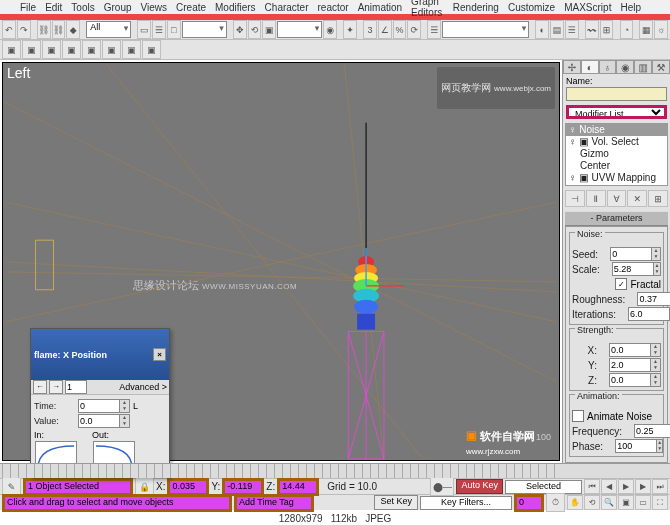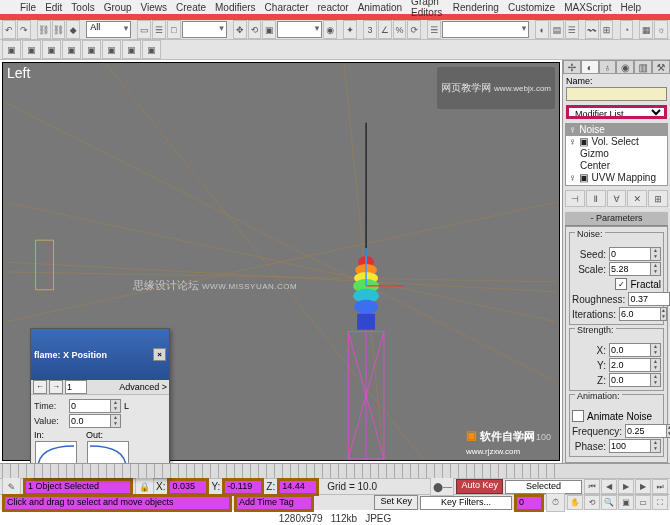--- a/index.html
+++ b/index.html
@@ -36,21 +36,21 @@
 .cp-row{padding:2px 3px}
 .cp-input{width:100%;height:14px;background:#f4eec3;border:1px solid #888;padding:0 2px;box-sizing:border-box}
 .cp-drop{width:100%;height:14px;background:#fff;border:3px solid #be185d;font-size:9px;padding:0 2px;box-sizing:border-box}
 .stack{margin:2px;border:1px solid #999;background:#fff;height:76px;overflow:hidden}
 .stack div{height:12px;padding:0 3px;line-height:12px;color:#222}
 .stack .lv1{padding-left:14px}
 .stack .sel{background:#9a9a9a;color:#fff}
 .rollhead{background:#b9b9b9;border-top:1px solid #ddd;border-bottom:1px solid #888;margin:2px 2px 0;height:13px;text-align:center;line-height:13px;font-size:9px;color:#222}
 .params{margin:0 2px;border:1px solid #999;background:#e2e2e2;padding:2px}
 .prow{display:flex;align-items:center;height:14px;margin:1px 0}
-.plab{flex:1;text-align:right;padding-right:3px;color:#222}
+.plab{flex:1;text-align:right;padding-right:12px;color:#222}
 .pval{width:38px;height:12px;background:#fff;border:1px solid #888;font-size:9px;padding:0 1px}
 .spin{width:9px;height:12px;border:1px solid #888;border-left:0;display:flex;flex-direction:column}
 .spin i{flex:1;background:#ddd;font-size:5px;text-align:center;line-height:5px;font-style:normal;color:#555}
 .chk{width:10px;height:10px;border:1px solid #777;background:#fff;margin-right:3px;display:inline-flex;align-items:center;justify-content:center;font-size:8px}
 .grp{border:1px solid #999;margin:3px 1px;padding:2px}
 .grp legend,.grp .lg{font-size:9px;background:#e2e2e2;padding:0 2px;position:relative;top:-7px;left:3px;color:#222}
 .sbtns{display:flex;gap:1px;margin:2px}
 .sbtns .tbtn{flex:1;height:15px}
 
 
@@ -348,21 +348,21 @@
         <span class="nb" style="margin-left:3px">L</span>
       </div>
     <div class="prow">
         <span class="plab" style="flex:0 0 32px;text-align:left">Value:</span>
         <input class="pval" value="0.0" style="">
         <span class="spin">
           <i>▲</i>
           <i>▼</i>
         </span>
       </div>
-    <div style="display:flex;gap:8px;margin-top:2px">
+    <div style="display:flex;gap:14px;margin-top:2px">
       <div>
         <div>In:</div>
         <div class="curve"><svg viewBox="0 0 40 30">
               <path d="M2 26 Q2 4 38 4" stroke="#3366cc" fill="none" stroke-width="1.5"></path>
             </svg></div>
       </div>
       <div>
         <div>Out:</div>
         <div class="curve"><svg viewBox="0 0 40 30">
               <path d="M2 4 Q38 4 38 26" stroke="#3366cc" fill="none" stroke-width="1.5"></path>

